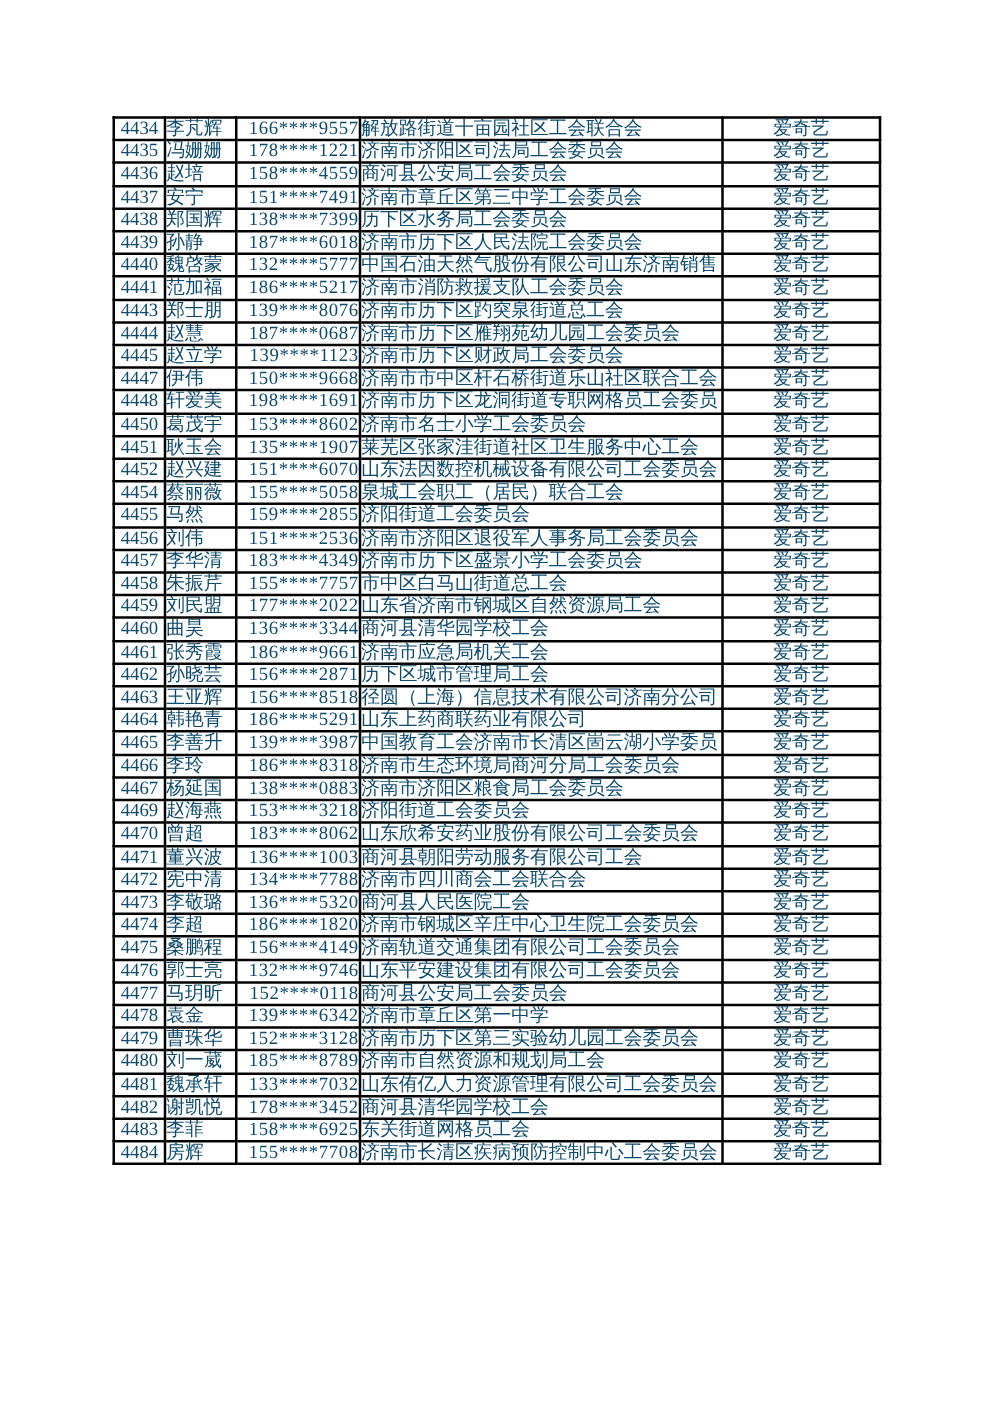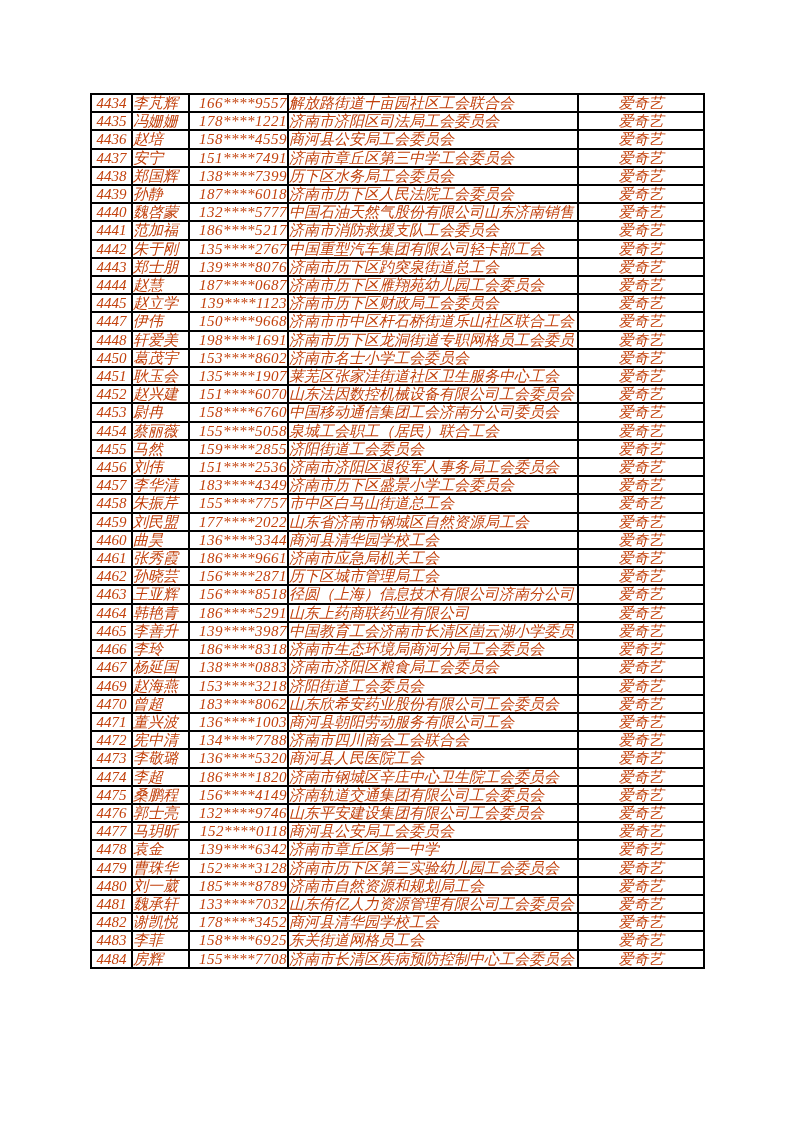--- a/index.html
+++ b/index.html
@@ -17,23 +17,22 @@
     height: 1122px;
     background: #ffffff;
   }
   table.roster {
     position: absolute;
     left: 90px;
     top: 93px;
     border-collapse: collapse;
     table-layout: fixed;
     width: 613px;
-    color: #c2410c;
+    color: #0c4a6e;
     font-size: 15px;
-    font-style: italic;
   }
   table.roster td {
     border: 2px solid #000000;
     height: 16.2px;
     line-height: 16.2px;
     padding: 0;
     white-space: nowrap;
     overflow: hidden;
     vertical-align: middle;
   }
@@ -113,27 +112,20 @@
   </tr>
 
   <tr>
     <td class="c-id">4441</td>
     <td class="c-name">范加福</td>
     <td class="c-phone">186****5217</td>
     <td class="c-org">济南市消防救援支队工会委员会</td>
     <td class="c-platform">爱奇艺</td>
   </tr>
 
-  <tr>
-    <td class="c-id">4442</td>
-    <td class="c-name">朱于刚</td>
-    <td class="c-phone">135****2767</td>
-    <td class="c-org">中国重型汽车集团有限公司轻卡部工会</td>
-    <td class="c-platform">爱奇艺</td>
-  </tr>
 
   <tr>
     <td class="c-id">4443</td>
     <td class="c-name">郑士朋</td>
     <td class="c-phone">139****8076</td>
     <td class="c-org">济南市历下区趵突泉街道总工会</td>
     <td class="c-platform">爱奇艺</td>
   </tr>
 
   <tr>
@@ -187,27 +179,20 @@
   </tr>
 
   <tr>
     <td class="c-id">4452</td>
     <td class="c-name">赵兴建</td>
     <td class="c-phone">151****6070</td>
     <td class="c-org">山东法因数控机械设备有限公司工会委员会</td>
     <td class="c-platform">爱奇艺</td>
   </tr>
 
-  <tr>
-    <td class="c-id">4453</td>
-    <td class="c-name">尉冉</td>
-    <td class="c-phone">158****6760</td>
-    <td class="c-org">中国移动通信集团工会济南分公司委员会</td>
-    <td class="c-platform">爱奇艺</td>
-  </tr>
 
   <tr>
     <td class="c-id">4454</td>
     <td class="c-name">蔡丽薇</td>
     <td class="c-phone">155****5058</td>
     <td class="c-org">泉城工会职工（居民）联合工会</td>
     <td class="c-platform">爱奇艺</td>
   </tr>
 
   <tr>

